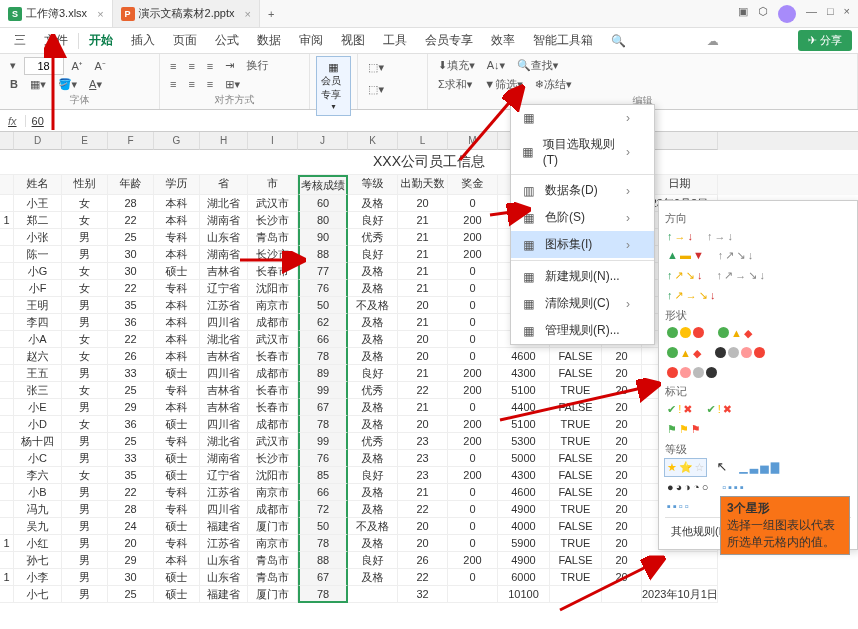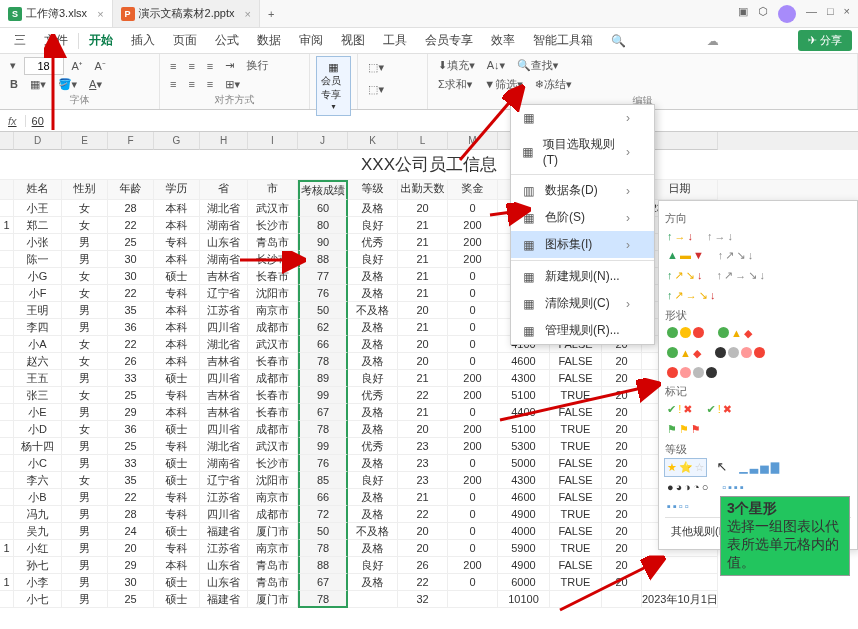--- a/index.html
+++ b/index.html
@@ -30,21 +30,21 @@
 .rb-input { width: 40px; height: 18px; font-size: 11px; border: 1px solid #ccc; text-align: center; }
 .cond-fmt { padding: 4px; display: flex; flex-direction: column; align-items: center; cursor: pointer; background: #eef5ff; border: 1px solid #a0c0e0; }
 
 .formula-bar { height: 22px; display: flex; align-items: center; border-bottom: 1px solid #ccc; font-size: 11px; text-decoration: underline; }
 .fb-fx { padding: 0 8px; color: #666; font-style: italic; border-right: 1px solid #ddd; }
 .fb-input { flex: 1; padding: 0 6px; }
 
 .sheet { position: relative; overflow: hidden; }
 .col-headers { display: flex; background: #f0f0f0; height: 18px; font-size: 10px; color: #666; }
 .col-h { border-right: 1px solid #ddd; border-bottom: 1px solid #ccc; text-align: center; line-height: 18px; }
-.title-row { text-align: center; font-size: 17px; padding: 3px; border-bottom: 1px solid #eee; }
+.title-row { text-align: center; font-size: 14px; padding: 3px; border-bottom: 1px solid #eee; }
 .header-row { display: flex; background: #f8f8f8; }
 .header-row .cell { font-weight: normal; color: #333; }
 .data-row { display: flex; height: 17px; }
 .cell { border-right: 1px solid #eee; border-bottom: 1px solid #eee; text-align: center; font-size: 11px; line-height: 17px; overflow: hidden; white-space: nowrap; }
 .score-col { background: #f5f5f5; border-left: 2px solid #2e9e5b; border-right: 2px solid #2e9e5b; }
 .score-top { border-top: 2px solid #2e9e5b; }
 .score-bot { border-bottom: 2px solid #2e9e5b; }
 
 .dropdown { position: absolute; background: #fff; border: 1px solid #ccc; box-shadow: 2px 2px 8px rgba(0,0,0,0.2); font-size: 12px; z-index: 10; }
 .dd-item { display: flex; align-items: center; gap: 8px; padding: 5px 24px 5px 10px; cursor: pointer; }
@@ -57,21 +57,21 @@
 .ip-section { font-size: 11px; color: #666; margin: 4px 0 2px; }
 .ip-row { display: flex; gap: 10px; margin-bottom: 3px; }
 .ip-set { display: flex; gap: 2px; padding: 2px; cursor: pointer; }
 .arrow-g { color: #2e9e5b; } .arrow-y { color: #f0b000; } .arrow-r { color: #d03030; }
 .arrow-gray { color: #888; }
 .circle { border-radius: 50%; width: 11px; height: 11px; display: inline-block; }
 .c-green { background: #4caf50; } .c-yellow { background: #ffc107; } .c-red { background: #f44336; }
 .c-black { background: #333; } .c-gray { background: #bbb; }
 .c-pink { background: #ff9999; }
 .star-y { color: #ffc107; } .star-e { color: #ccc; }
-.tooltip-box { position: absolute; background: #22c55e; border: 1px solid #999; padding: 3px 6px; font-size: 14px; z-index: 30; }
+.tooltip-box { position: absolute; background: #f97316; border: 1px solid #999; padding: 3px 6px; font-size: 12px; z-index: 30; }
 
 .arrow-overlay { position: absolute; z-index: 50; pointer-events: none; }
 .red-arrow { stroke: #d20000; fill: #d20000; stroke-width: 3; }
 
 .w-idx { width: 14px; } .w-name { width: 48px; } .w-sex { width: 46px; }
 .w-age { width: 46px; } .w-edu { width: 46px; } .w-prov { width: 48px; }
 .w-city { width: 50px; } .w-score { width: 50px; } .w-grade { width: 50px; }
 .w-days { width: 50px; } .w-bonus { width: 50px; } .w-x1 { width: 52px; }
 .w-x2 { width: 52px; } .w-x3 { width: 40px; } .w-date { width: 76px; }
 </style>

